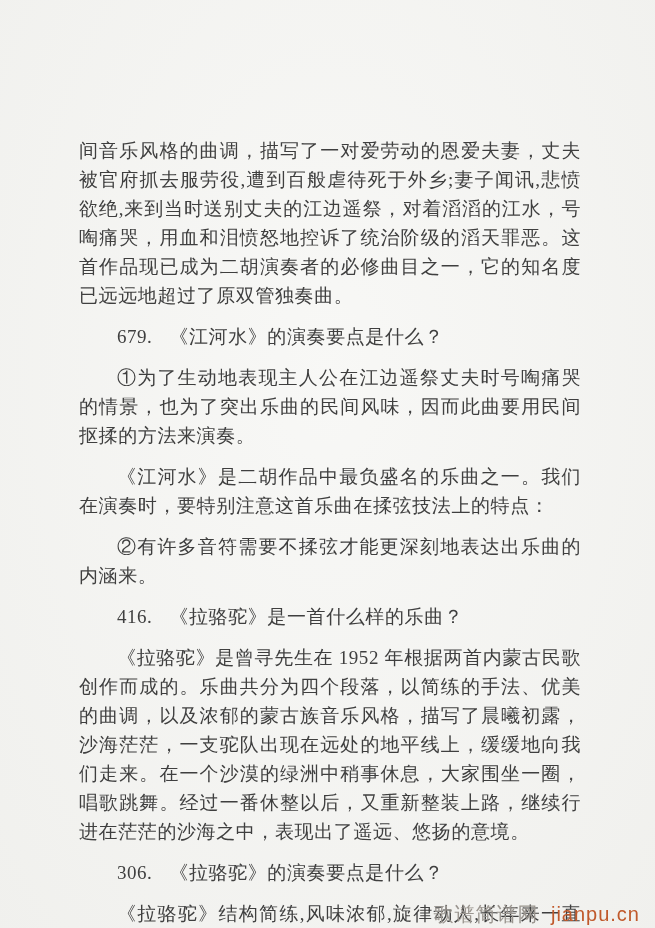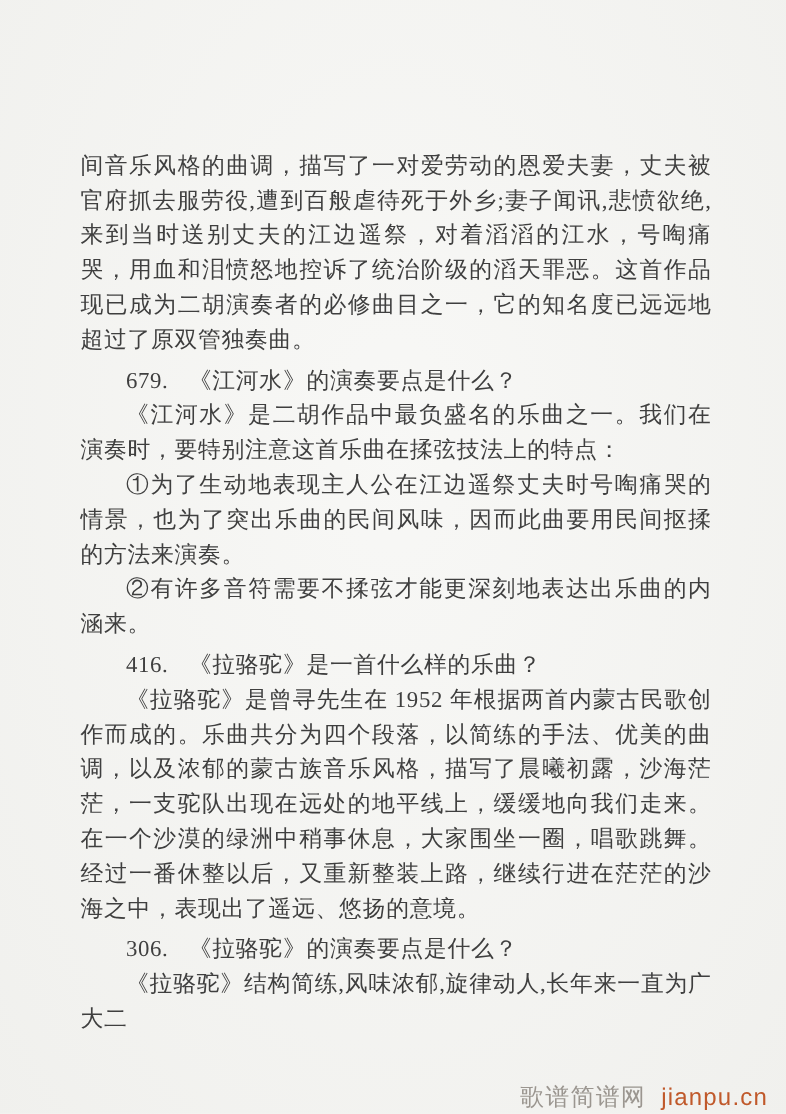--- a/index.html
+++ b/index.html
@@ -28,21 +28,21 @@
     left: 67px;
     top: 124px;
     width: 526px;
     color: #3f3f3f;
     font-size: 19px;
     line-height: 29px;
     letter-spacing: 0.6px;
     text-align: justify;
   }
   .text-block p {
-    margin: 0;
+    margin: 12px;
     padding: 0;
   }
   .para-indent {
     text-indent: 2em;
   }
   .para-noindent {
     text-indent: 0;
   }
   .question {
     text-indent: 2em;
@@ -70,23 +70,23 @@
 <div class="page">
 
   <div class="text-block">
 
     <p class="para-noindent">间音乐风格的曲调，描写了一对爱劳动的恩爱夫妻，丈夫被官府抓去服劳役,遭到百般虐待死于外乡;妻子闻讯,悲愤欲绝,来到当时送别丈夫的江边遥祭，对着滔滔的江水，号啕痛哭，用血和泪愤怒地控诉了统治阶级的滔天罪恶。这首作品现已成为二胡演奏者的必修曲目之一，它的知名度已远远地超过了原双管独奏曲。</p>
 
     <p class="question">
       <span class="q-number">679.</span><span>《江河水》的演奏要点是什么？</span>
     </p>
 
+    <p class="para-indent">①为了生动地表现主人公在江边遥祭丈夫时号啕痛哭的情景，也为了突出乐曲的民间风味，因而此曲要用民间抠揉的方法来演奏。</p>
+
     <p class="para-indent">《江河水》是二胡作品中最负盛名的乐曲之一。我们在演奏时，要特别注意这首乐曲在揉弦技法上的特点：</p>
-
-    <p class="para-indent">①为了生动地表现主人公在江边遥祭丈夫时号啕痛哭的情景，也为了突出乐曲的民间风味，因而此曲要用民间抠揉的方法来演奏。</p>
 
     <p class="para-indent">②有许多音符需要不揉弦才能更深刻地表达出乐曲的内涵来。</p>
 
 
     <p class="question">
       <span class="q-number">416.</span><span>《拉骆驼》是一首什么样的乐曲？</span>
     </p>
 
     <p class="para-indent">《拉骆驼》是曾寻先生在 1952 年根据两首内蒙古民歌创作而成的。乐曲共分为四个段落，以简练的手法、优美的曲调，以及浓郁的蒙古族音乐风格，描写了晨曦初露，沙海茫茫，一支驼队出现在远处的地平线上，缓缓地向我们走来。在一个沙漠的绿洲中稍事休息，大家围坐一圈，唱歌跳舞。经过一番休整以后，又重新整装上路，继续行进在茫茫的沙海之中，表现出了遥远、悠扬的意境。</p>
 

